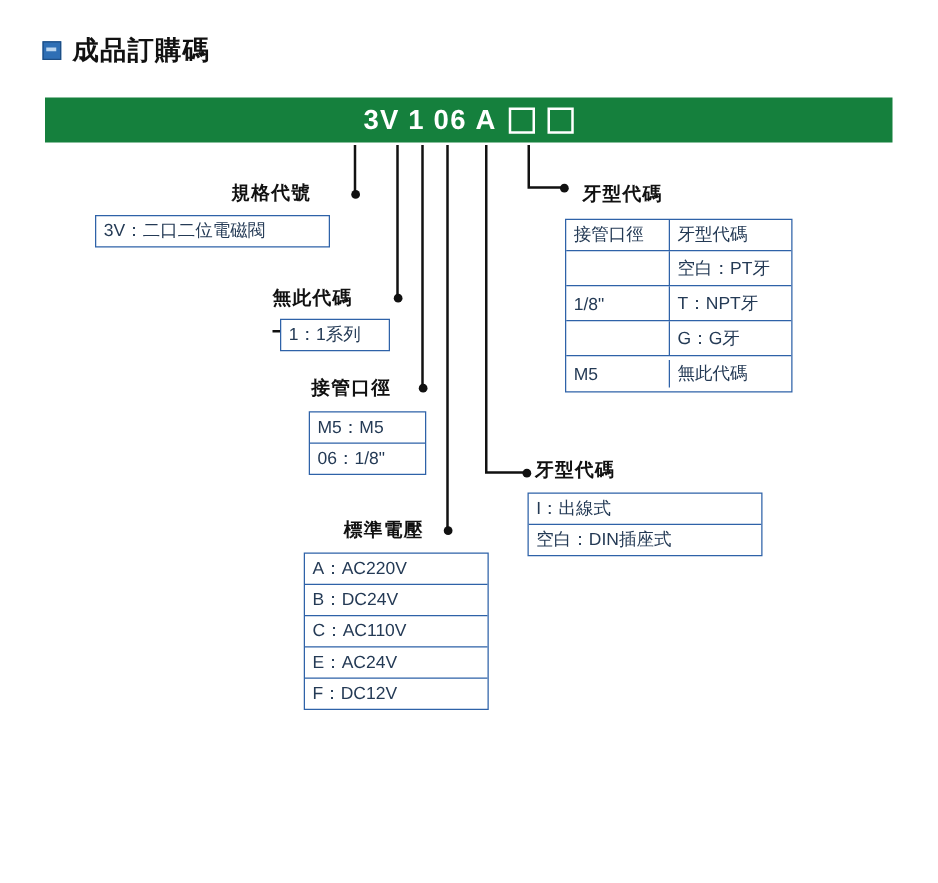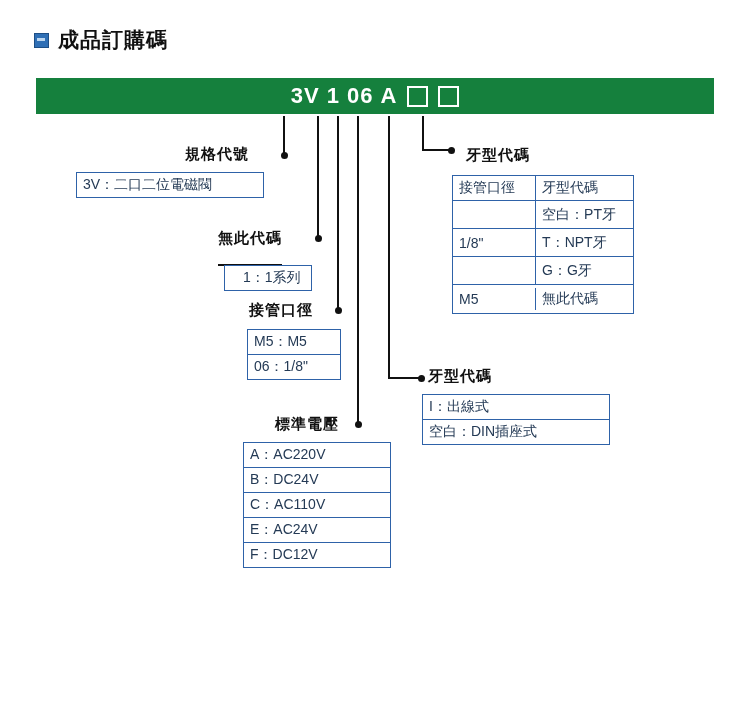--- a/index.html
+++ b/index.html
@@ -180,21 +180,21 @@
   <span class="dot" style="left:448px; top:147px;"></span>
 
   <div class="cap" style="left:185px; top:145px;">規格代號</div>
   <div class="tbl" style="left:76px; top:172px; width:188px;">
     <div class="r">
         <div class="c">3V：二口二位電磁閥</div>
       </div>
   </div>
 
   <div class="cap" style="left:218px; top:229px;">無此代碼</div>
-  <div class="tbl" style="left:224px; top:265px; width:88px;padding-left:12px;">
+  <div class="tbl" style="left:224px; top:255px; width:88px;">
     <div class="r">
         <div class="c">1：1系列</div>
       </div>
   </div>
 
   <div class="cap" style="left:249px; top:301px;">接管口徑</div>
   <div class="tbl" style="left:247px; top:329px; width:94px;">
     <div class="r">
         <div class="c">M5：M5</div>
       </div>

